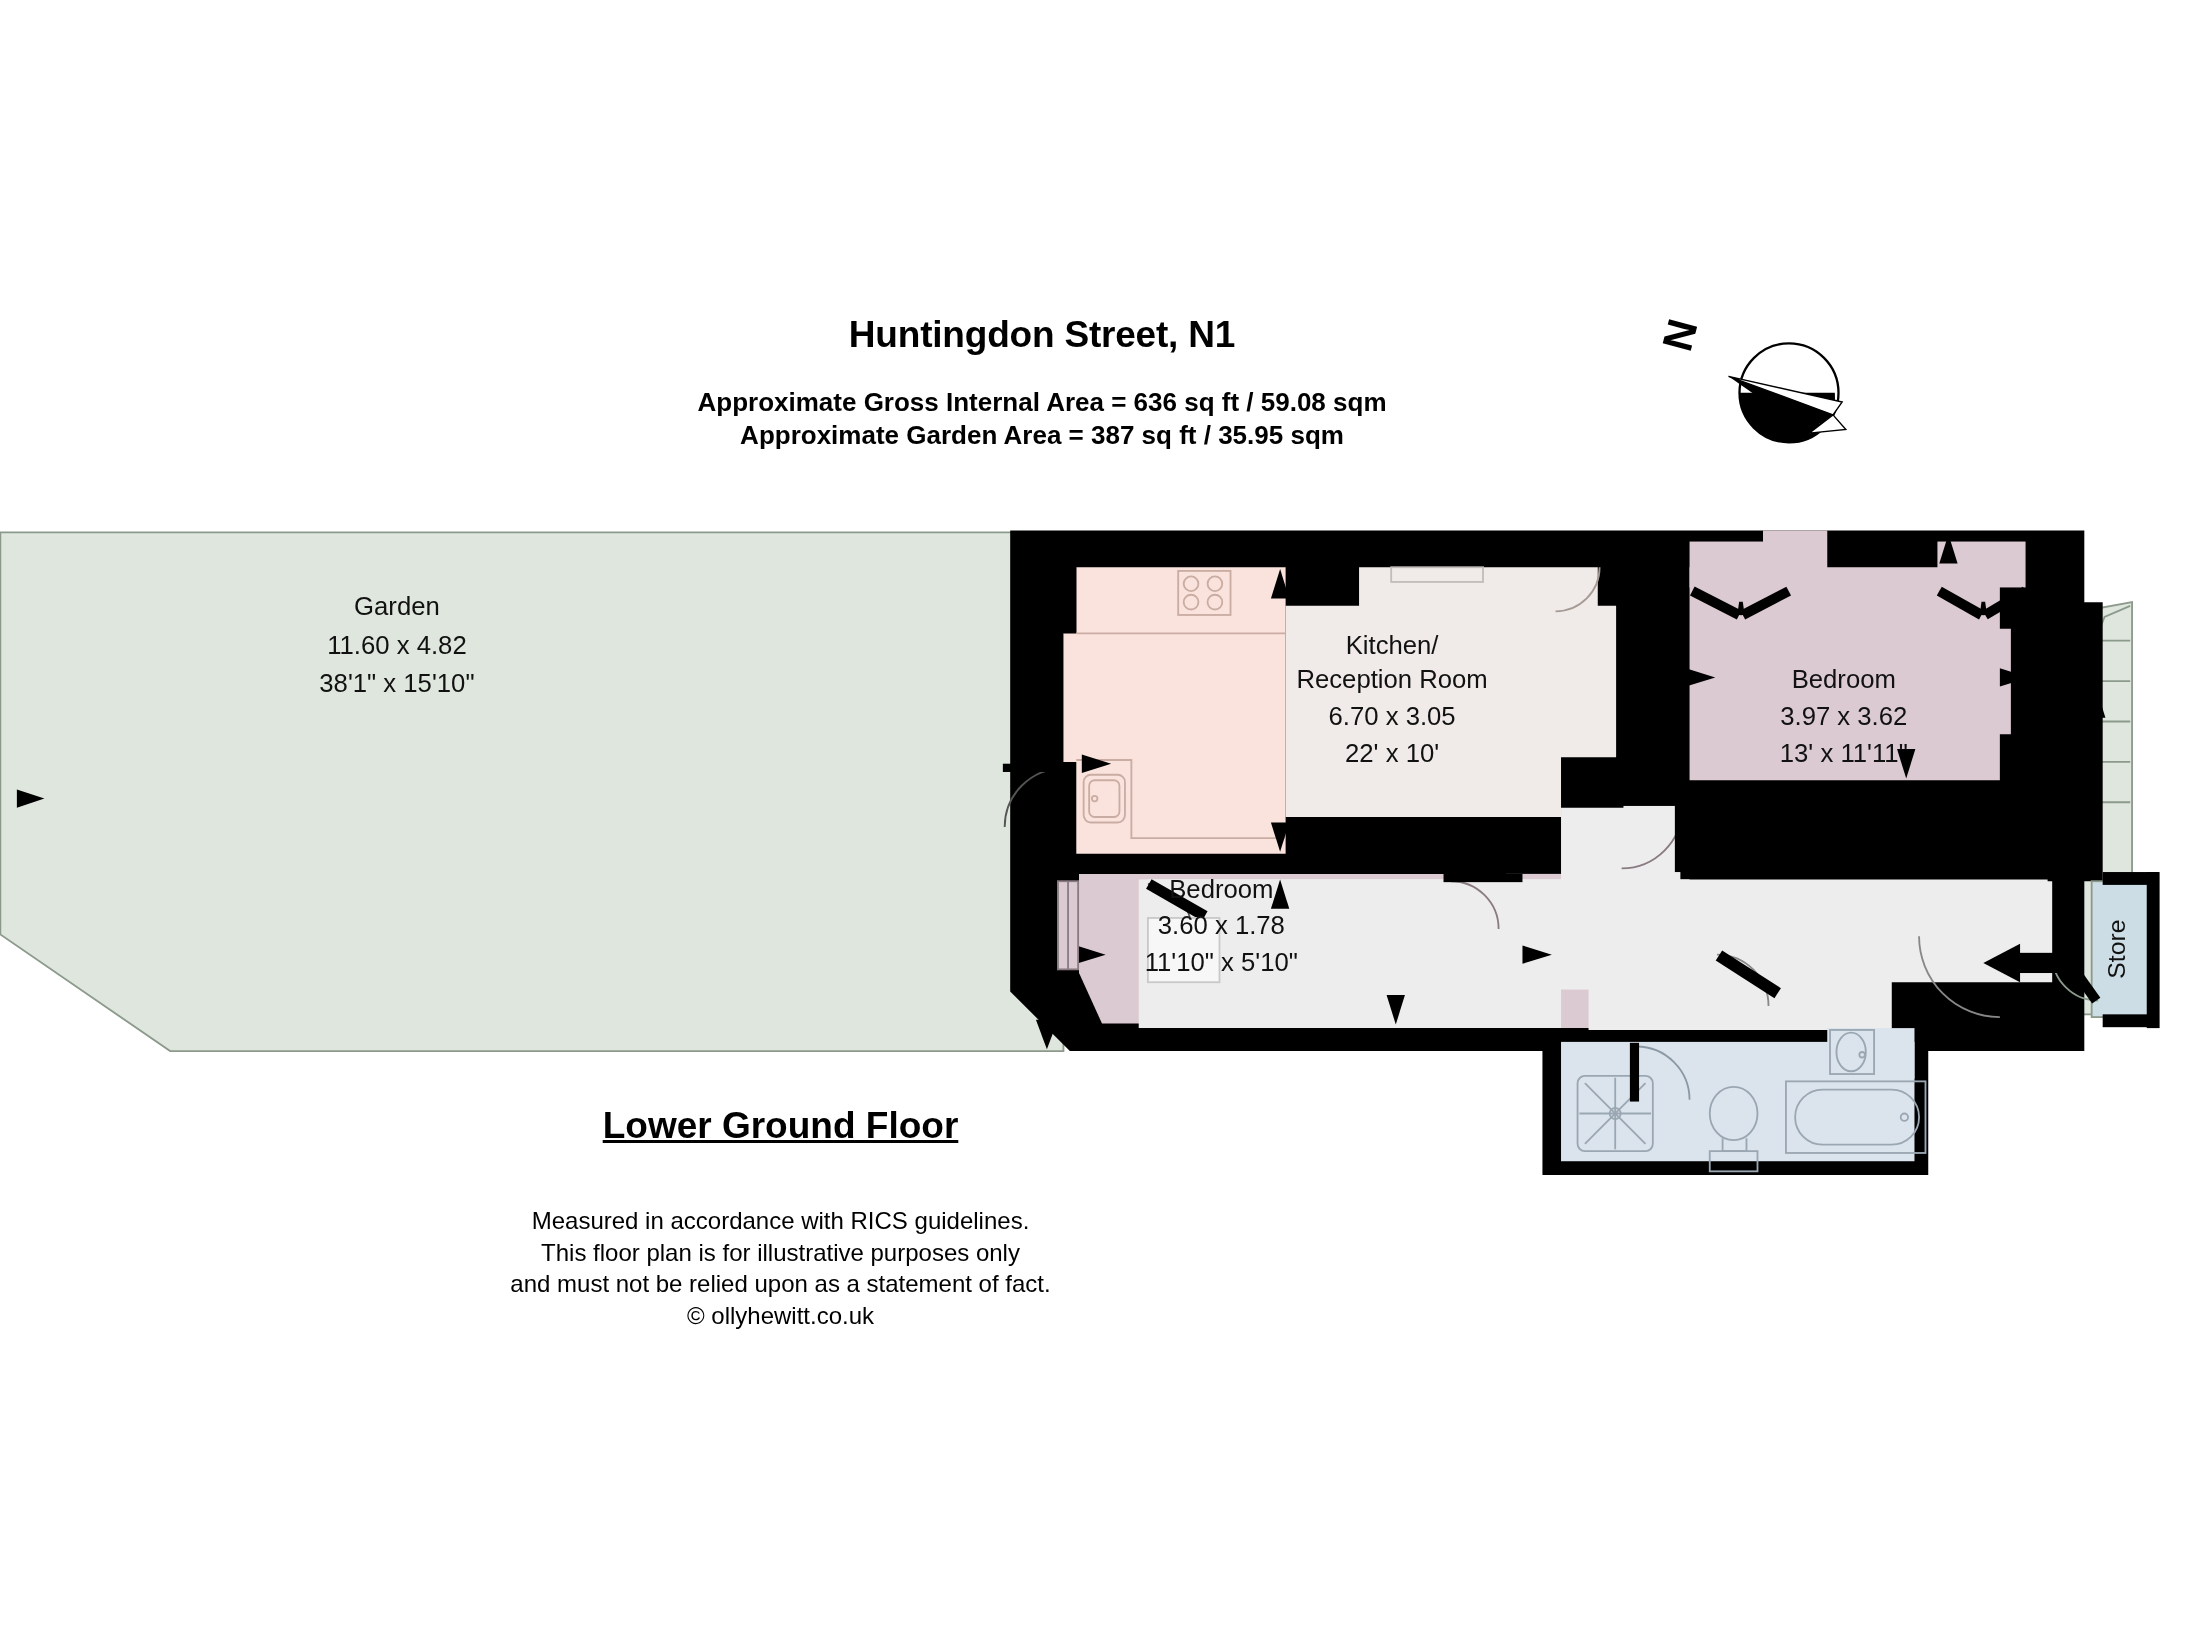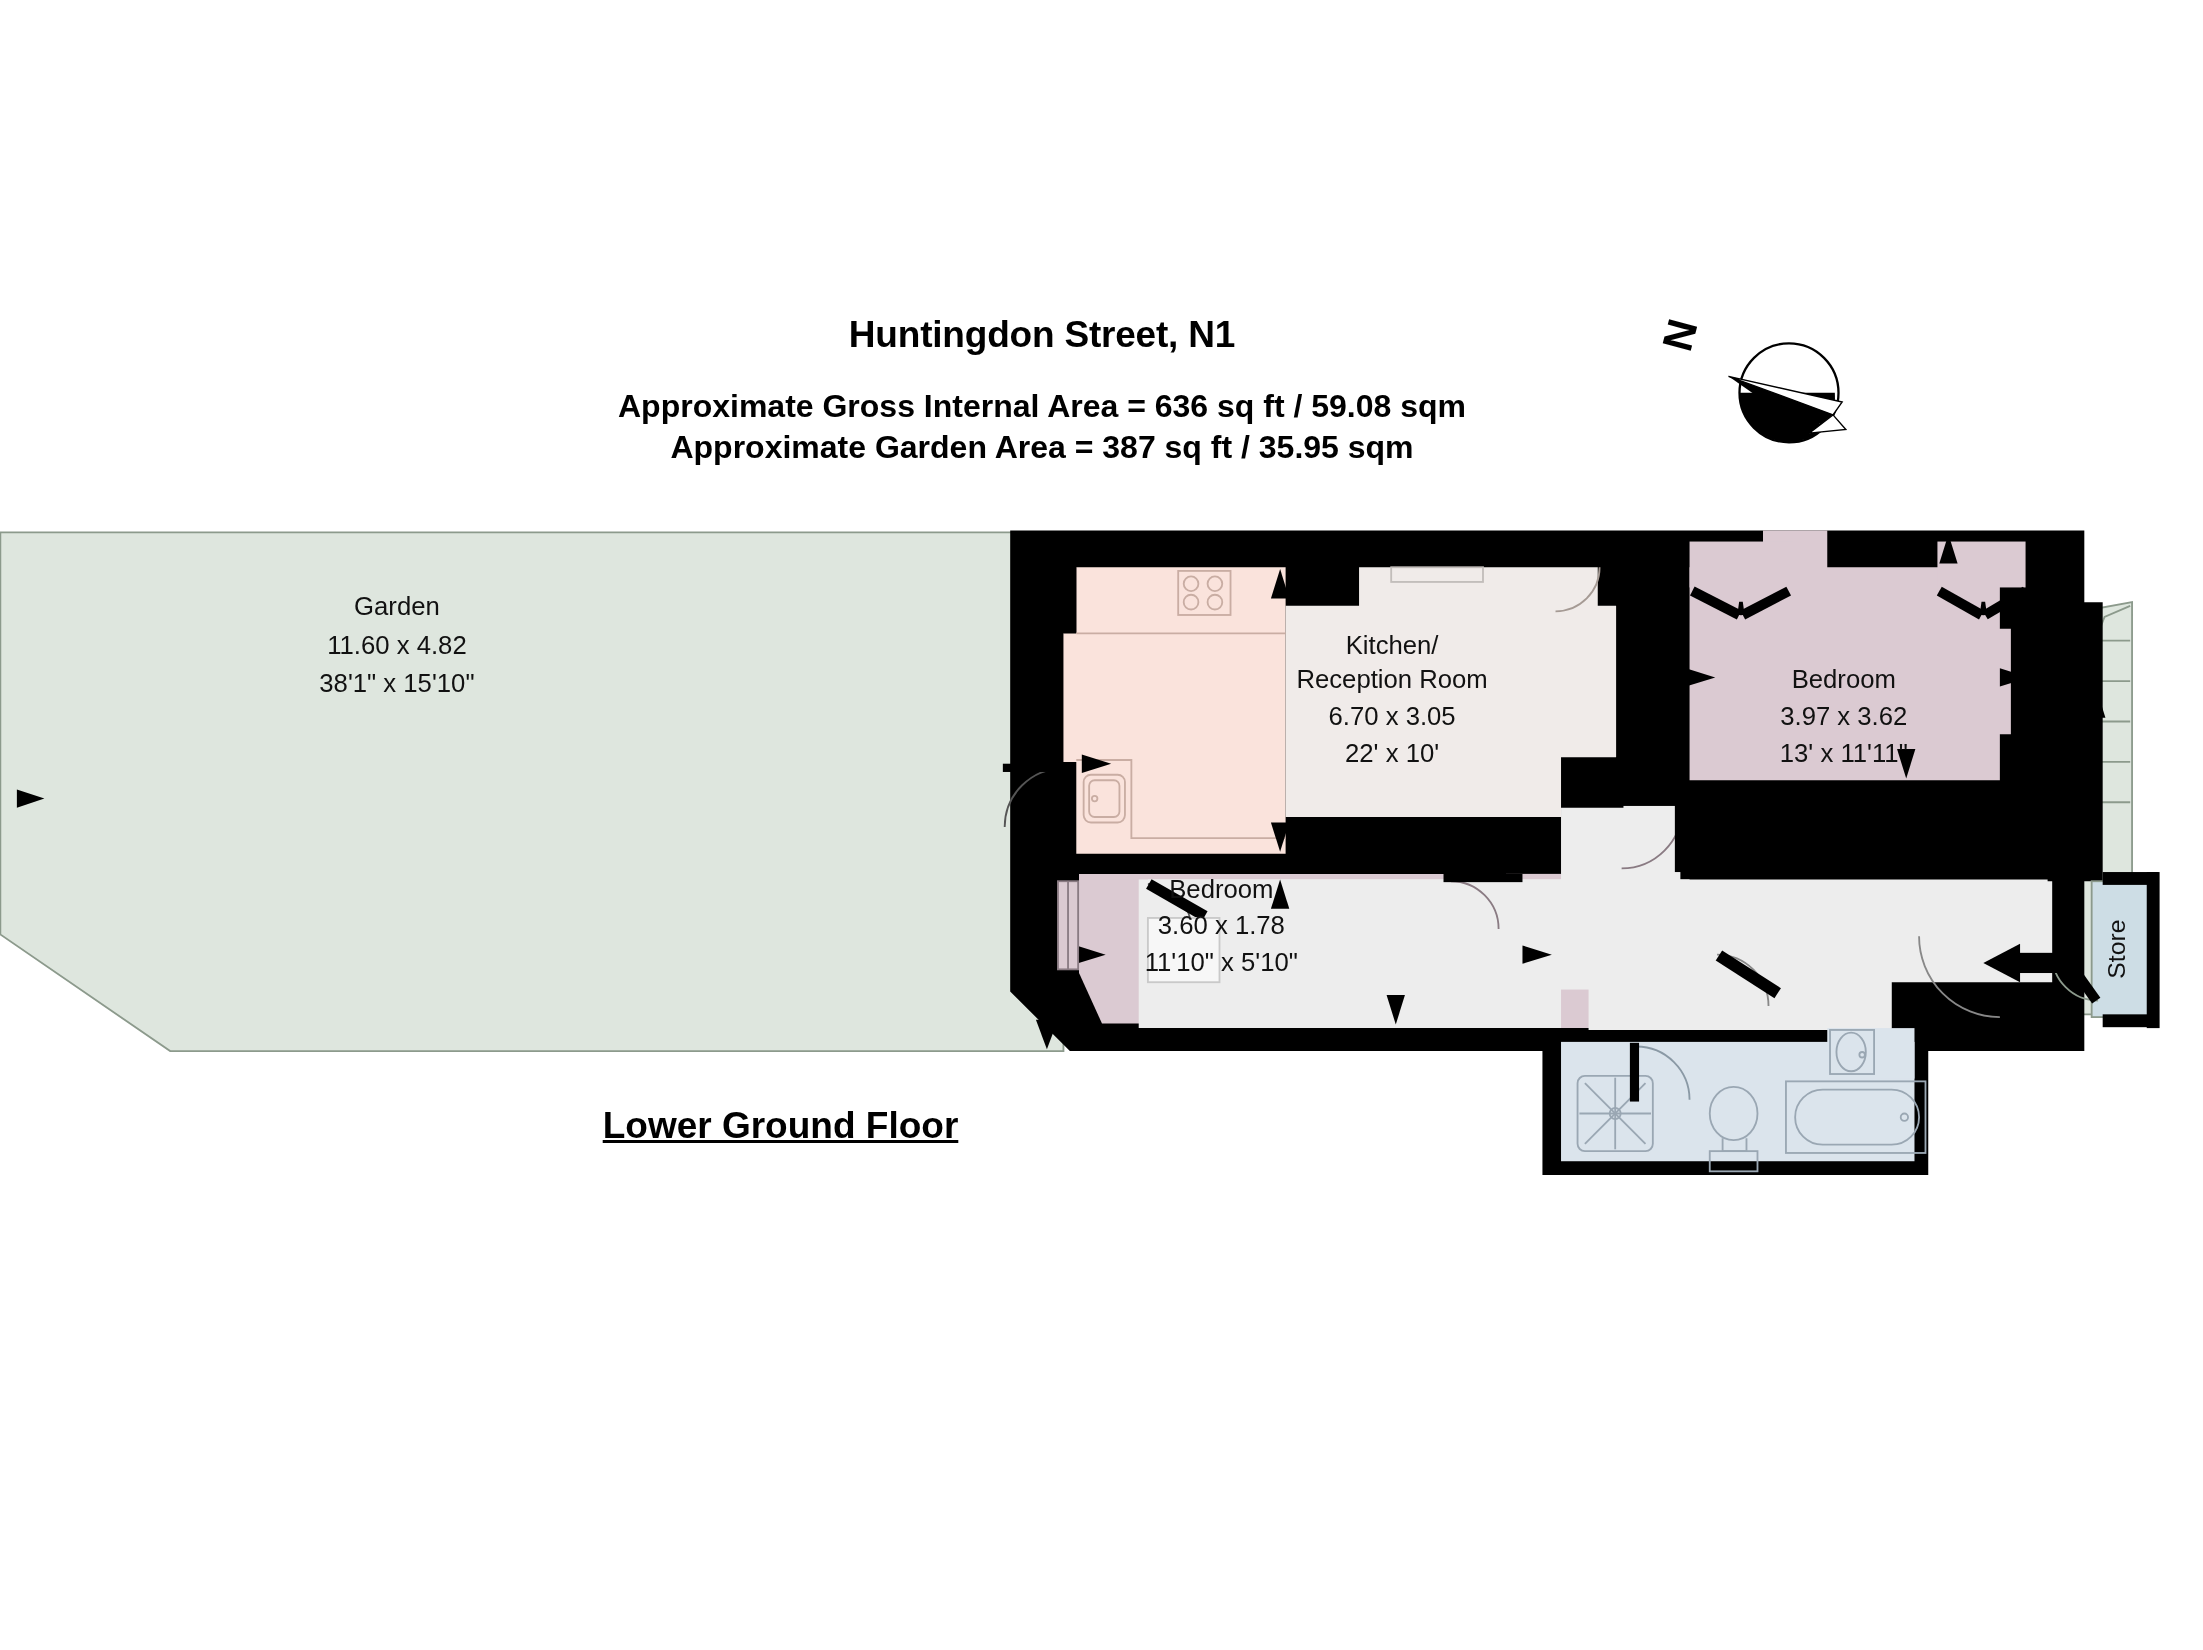--- a/index.html
+++ b/index.html
@@ -31,21 +31,21 @@
     pointer-events: none;
   }
   .plan-title {
     font-size: 37px;
     font-weight: bold;
     letter-spacing: -0.2px;
     margin: 0 0 33px 0;
     line-height: 1;
   }
   .area-line {
-    font-size: 32px;
+    font-size: 26px;
     font-weight: bold;
     line-height: 1.28;
     margin: 0;
   }
   .floor-label {
     position: absolute;
     left: 0;
     top: 1105px;
     width: 1561px;
     text-align: center;
@@ -91,20 +91,26 @@
 
 <div id="plan-root">
 
   <div class="title-block">
     <div class="plan-title">Huntingdon Street, N1</div>
     <div class="area-line">Approximate Gross Internal Area = 636 sq ft / 59.08 sqm</div>
     <div class="area-line">Approximate Garden Area = 387 sq ft / 35.95 sqm</div>
   </div>
 
   <div class="floor-label">Lower Ground Floor</div>
+  <div class="disclaimer">
+    <div>Measured in accordance with RICS guidelines.</div>
+    <div>This floor plan is for illustrative purposes only</div>
+    <div>and must not be relied upon as a statement of fact.</div>
+    <div>© ollyhewitt.co.uk</div>
+  </div>
 
   <svg style="position:absolute; left:1653px; top:303px;" width="239" height="165" viewBox="0 0 260 180">
     <g>
       <text class="compass-n" x="40" y="55" transform="rotate(-75 40 55)">N</text>
     </g>
     <circle cx="148" cy="98" r="54" fill="#ffffff" stroke="#000" stroke-width="2.5"></circle>
 
     <path d="M148 98 L94 98 A54 54 0 0 0 186 136 Z" fill="#000"></path>
     <path d="M148 98 L186 136 A54 54 0 0 0 198 98 Z" fill="#000"></path>
 

